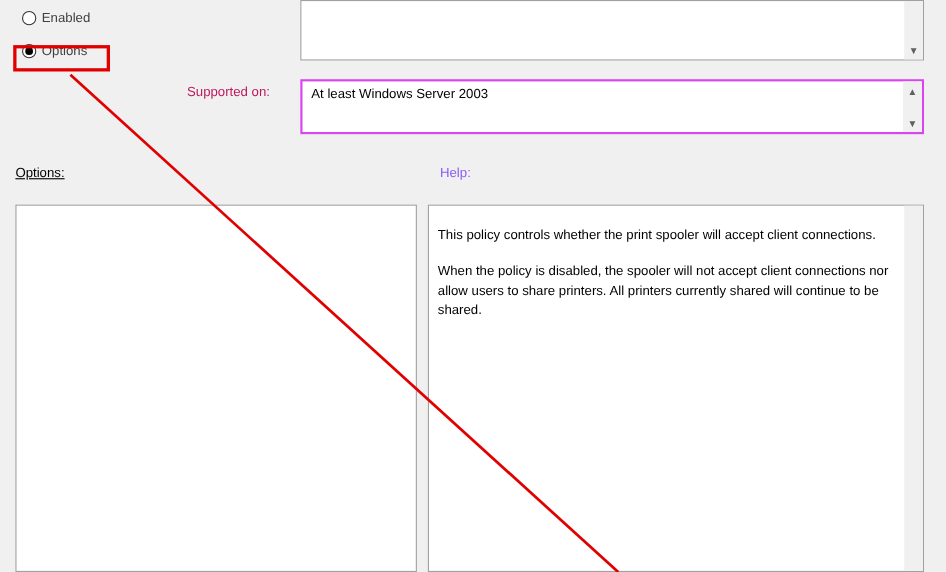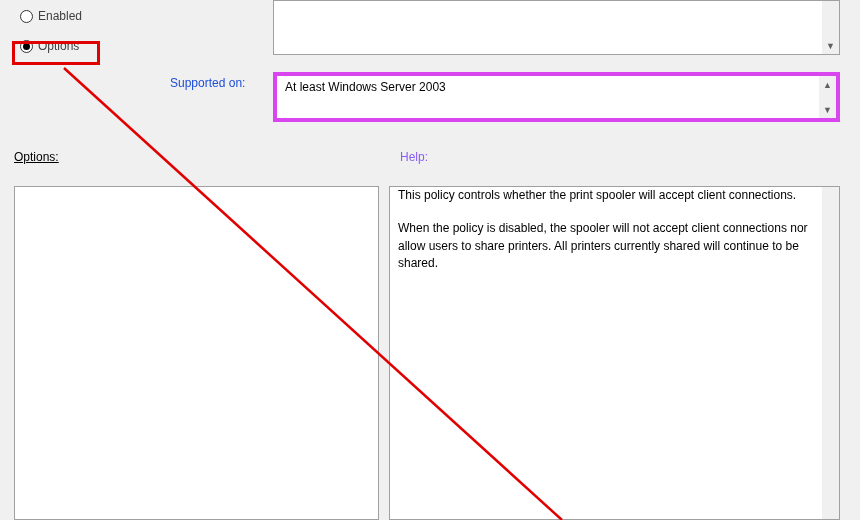--- a/index.html
+++ b/index.html
@@ -95,30 +95,30 @@
       display: flex;
       align-items: center;
       justify-content: center;
       color: #606060;
       font-size: 9px;
     }
     .supported-label {
       position: absolute;
       left: 170px;
       top: 76px;
-      color: #1d4ed8;
+      color: #be185d;
     }
     .supported-box {
       position: absolute;
       left: 273px;
       top: 72px;
       width: 567px;
       height: 50px;
       background: #fff;
-      border: 4px solid #d946ef;
+      border: 2px solid #d946ef;
       padding: 4px 8px;
     }
     .supported-scroll {
       position: absolute;
       right: 0;
       top: 0;
       width: 17px;
       height: 100%;
       background: #f0f0f0;
       display: flex;
@@ -148,21 +148,21 @@
       border: 1px solid #a0a0a0;
     }
     .help-box {
       position: absolute;
       left: 389px;
       top: 186px;
       width: 451px;
       height: 334px;
       background: #fff;
       border: 1px solid #a0a0a0;
-      padding: 0 8px;
+      padding: 18px 8px;
     }
     .help-text {
       width: 415px;
       line-height: 1.45;
       color: #000;
     }
     .help-text p {
       margin-bottom: 16px;
     }
     .help-scroll {

